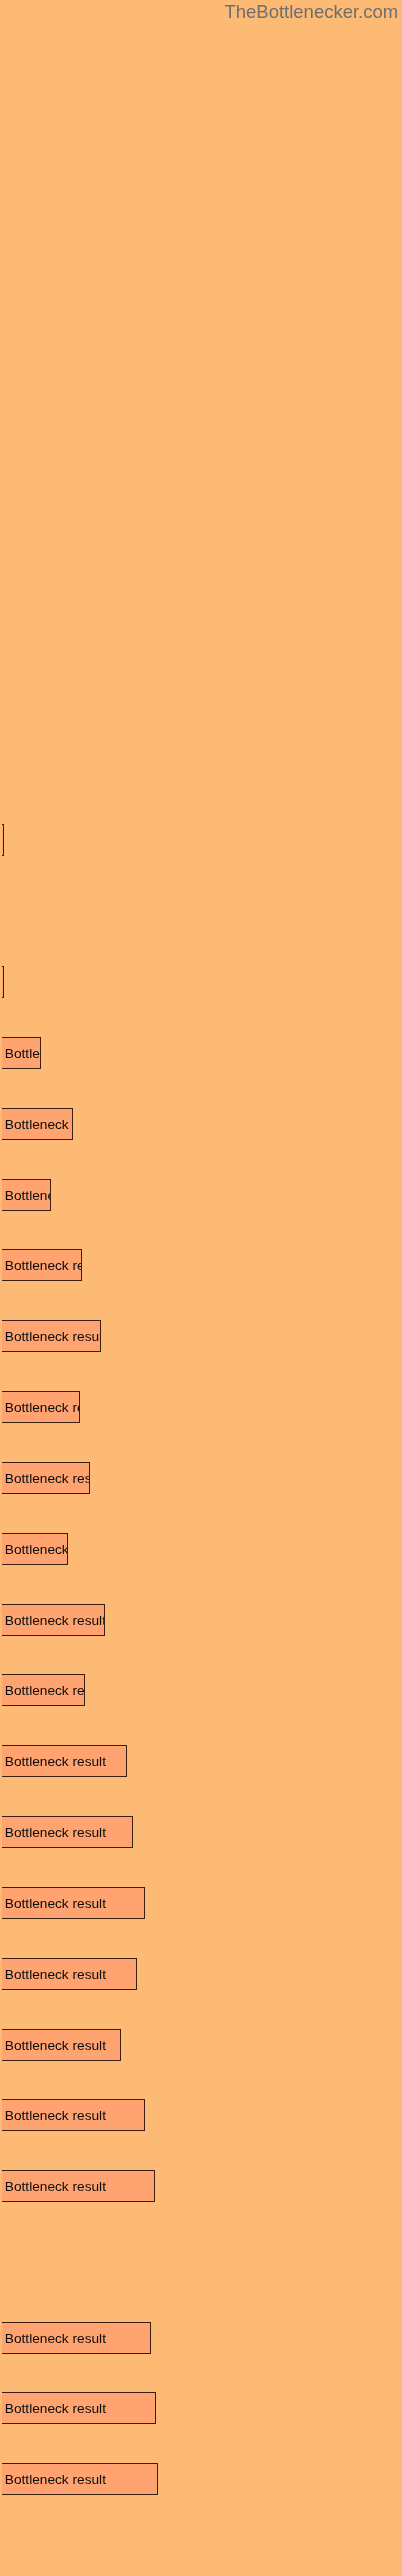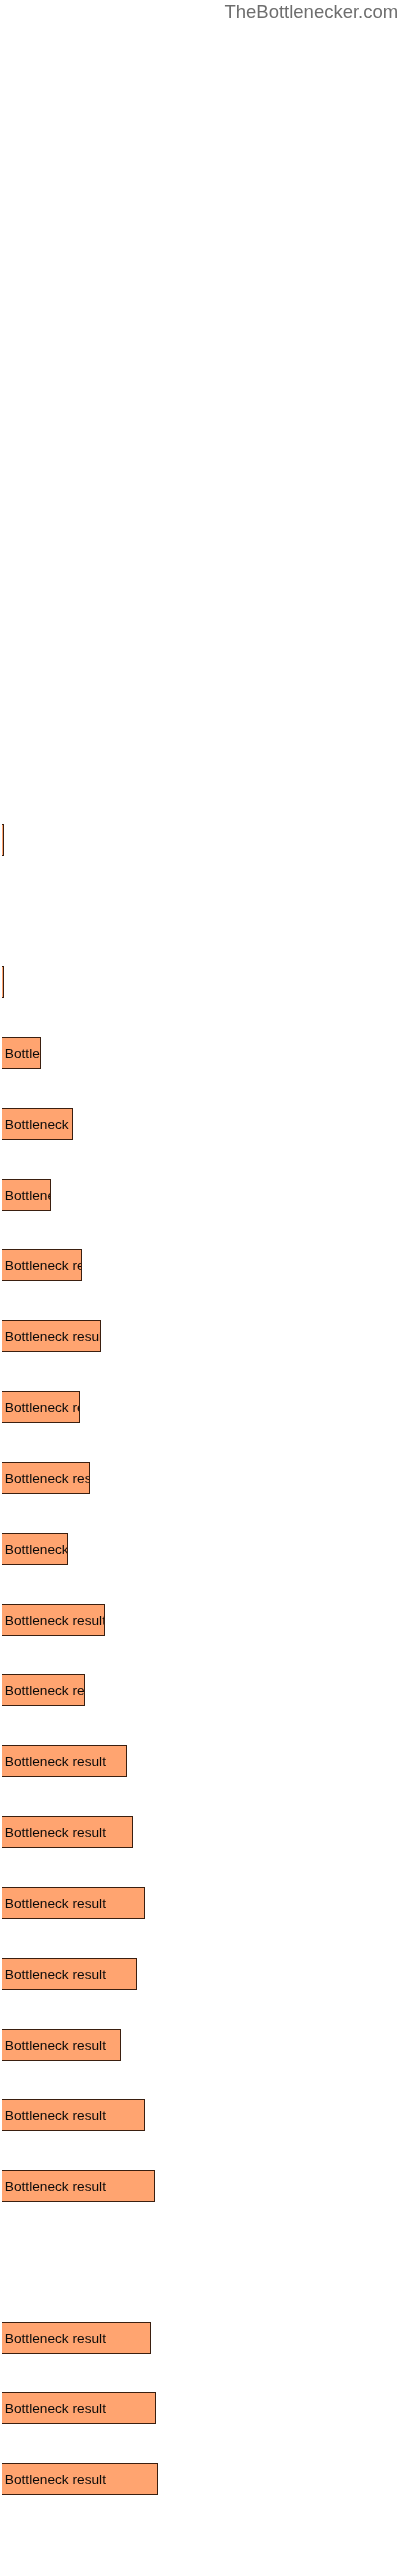--- a/index.html
+++ b/index.html
@@ -13,21 +13,21 @@
     position: relative;
     overflow: hidden;
     font-family: "Liberation Sans", sans-serif;
     -webkit-font-smoothing: antialiased;
   }
 
   #page {
     position: relative;
     width: 403px;
     height: 2576px;
-    background: #ffffff;
+    background: #fdba74;
   }
 
   
   .watermark {
     position: absolute;
     top: 0px;
     right: 4.8px;
     font-family: "Liberation Sans", sans-serif;
     font-size: 18.5px;
     line-height: 24px;

